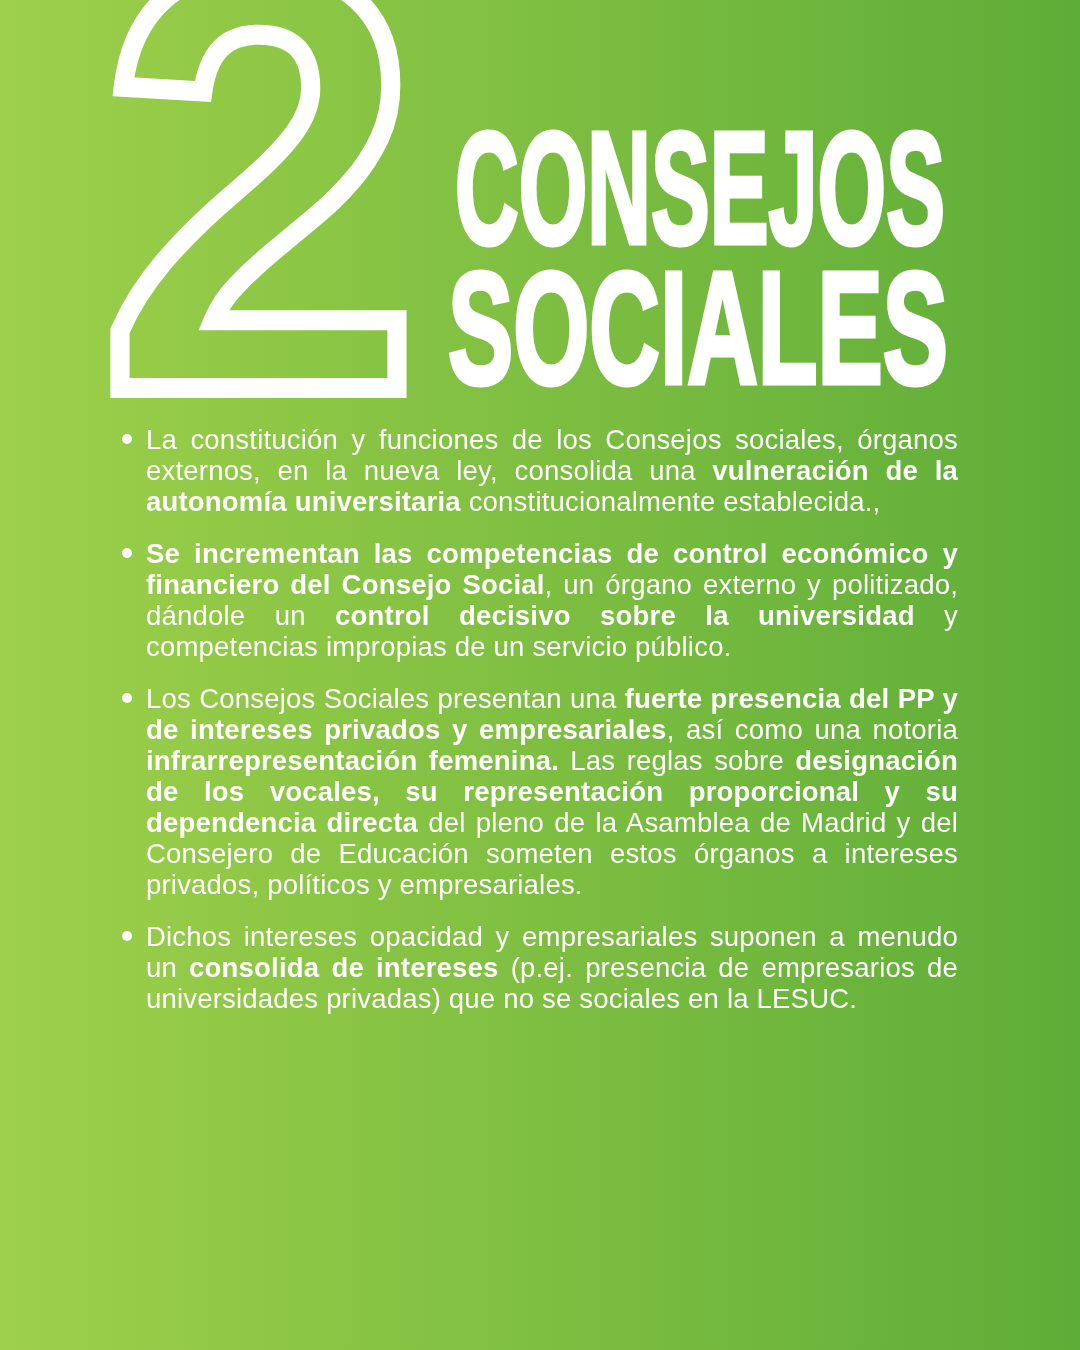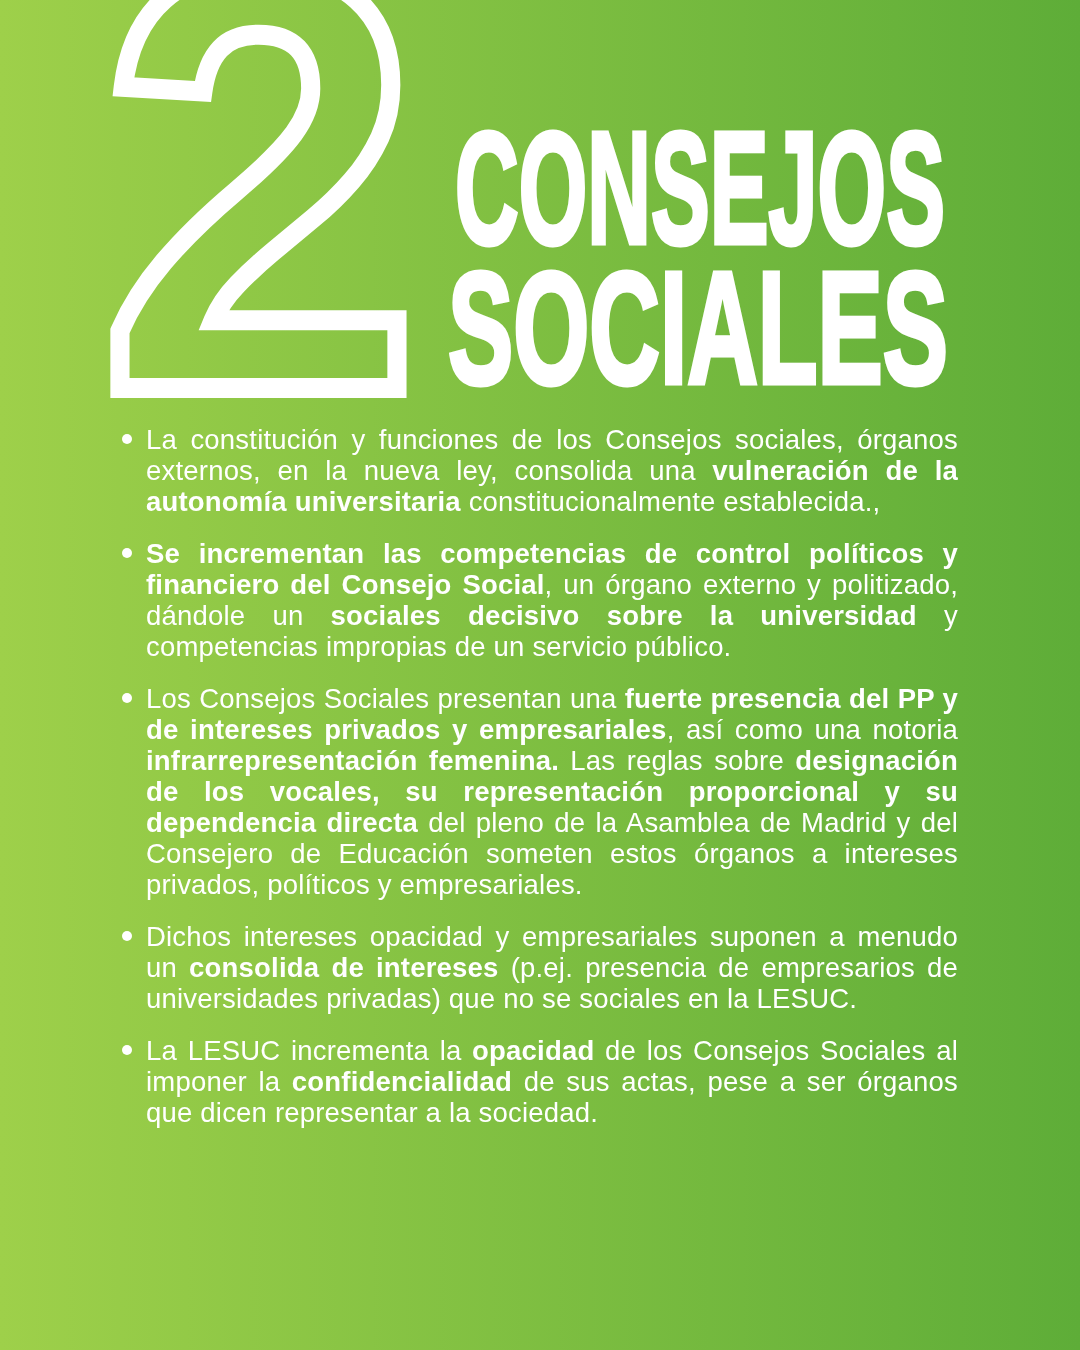--- a/index.html
+++ b/index.html
@@ -67,20 +67,19 @@
 
   <svg class="header-svg" width="1080" height="430" viewBox="0 0 1080 430">
     <text class="big-number" x="100" y="388" font-size="600" textLength="320" lengthAdjust="spacingAndGlyphs" fill="none" stroke="#ffffff" stroke-width="20">2</text>
     <text class="hdr-title" x="455" y="243" font-size="160" textLength="490" lengthAdjust="spacingAndGlyphs" fill="#ffffff" stroke="#ffffff" stroke-width="5">CONSEJOS</text>
     <text class="hdr-title" x="448" y="383" font-size="160" textLength="500" lengthAdjust="spacingAndGlyphs" fill="#ffffff" stroke="#ffffff" stroke-width="5">SOCIALES</text>
   </svg>
 
   <div class="content">
     <ul class="bullets" id="bullets">
         <li><span class="dot"></span><span>La constitución y funciones de los Consejos sociales, órganos externos, en la nueva ley, consolida una </span><span class="b">vulneración de la autonomía universitaria</span><span> constitucionalmente establecida.,</span></li>
-        <li><span class="dot"></span><span class="b">Se incrementan las competencias de control políticos y financiero del Consejo Social</span><span>, un órgano externo y politizado, dándole un </span><span class="b">sociales decisivo sobre la universidad</span><span> y competencias impropias de un servicio público.</span></li>
+        <li><span class="dot"></span><span class="b">Se incrementan las competencias de control económico y financiero del Consejo Social</span><span>, un órgano externo y politizado, dándole un </span><span class="b">control decisivo sobre la universidad</span><span> y competencias impropias de un servicio público.</span></li>
         <li><span class="dot"></span><span>Los Consejos Sociales presentan una </span><span class="b">fuerte presencia del PP y de intereses privados y empresariales</span><span>, así como una notoria </span><span class="b">infrarrepresentación femenina.</span><span> Las reglas sobre </span><span class="b">designación de los vocales, su representación proporcional y su dependencia directa</span><span> del pleno de la Asamblea de Madrid y del Consejero de Educación someten estos órganos a intereses privados, políticos y empresariales.</span></li>
         <li><span class="dot"></span><span>Dichos intereses opacidad y empresariales suponen a menudo un </span><span class="b">consolida de intereses</span><span> (p.ej. presencia de empresarios de universidades privadas) que no se sociales en la LESUC.</span></li>
-        <li><span class="dot"></span><span>La LESUC incrementa la </span><span class="b">opacidad</span><span> de los Consejos Sociales al imponer la </span><span class="b">confidencialidad</span><span> de sus actas, pese a ser órganos que dicen representar a la sociedad.</span></li>
       </ul>
   </div>
 
 </div>
 
 </body></html>

